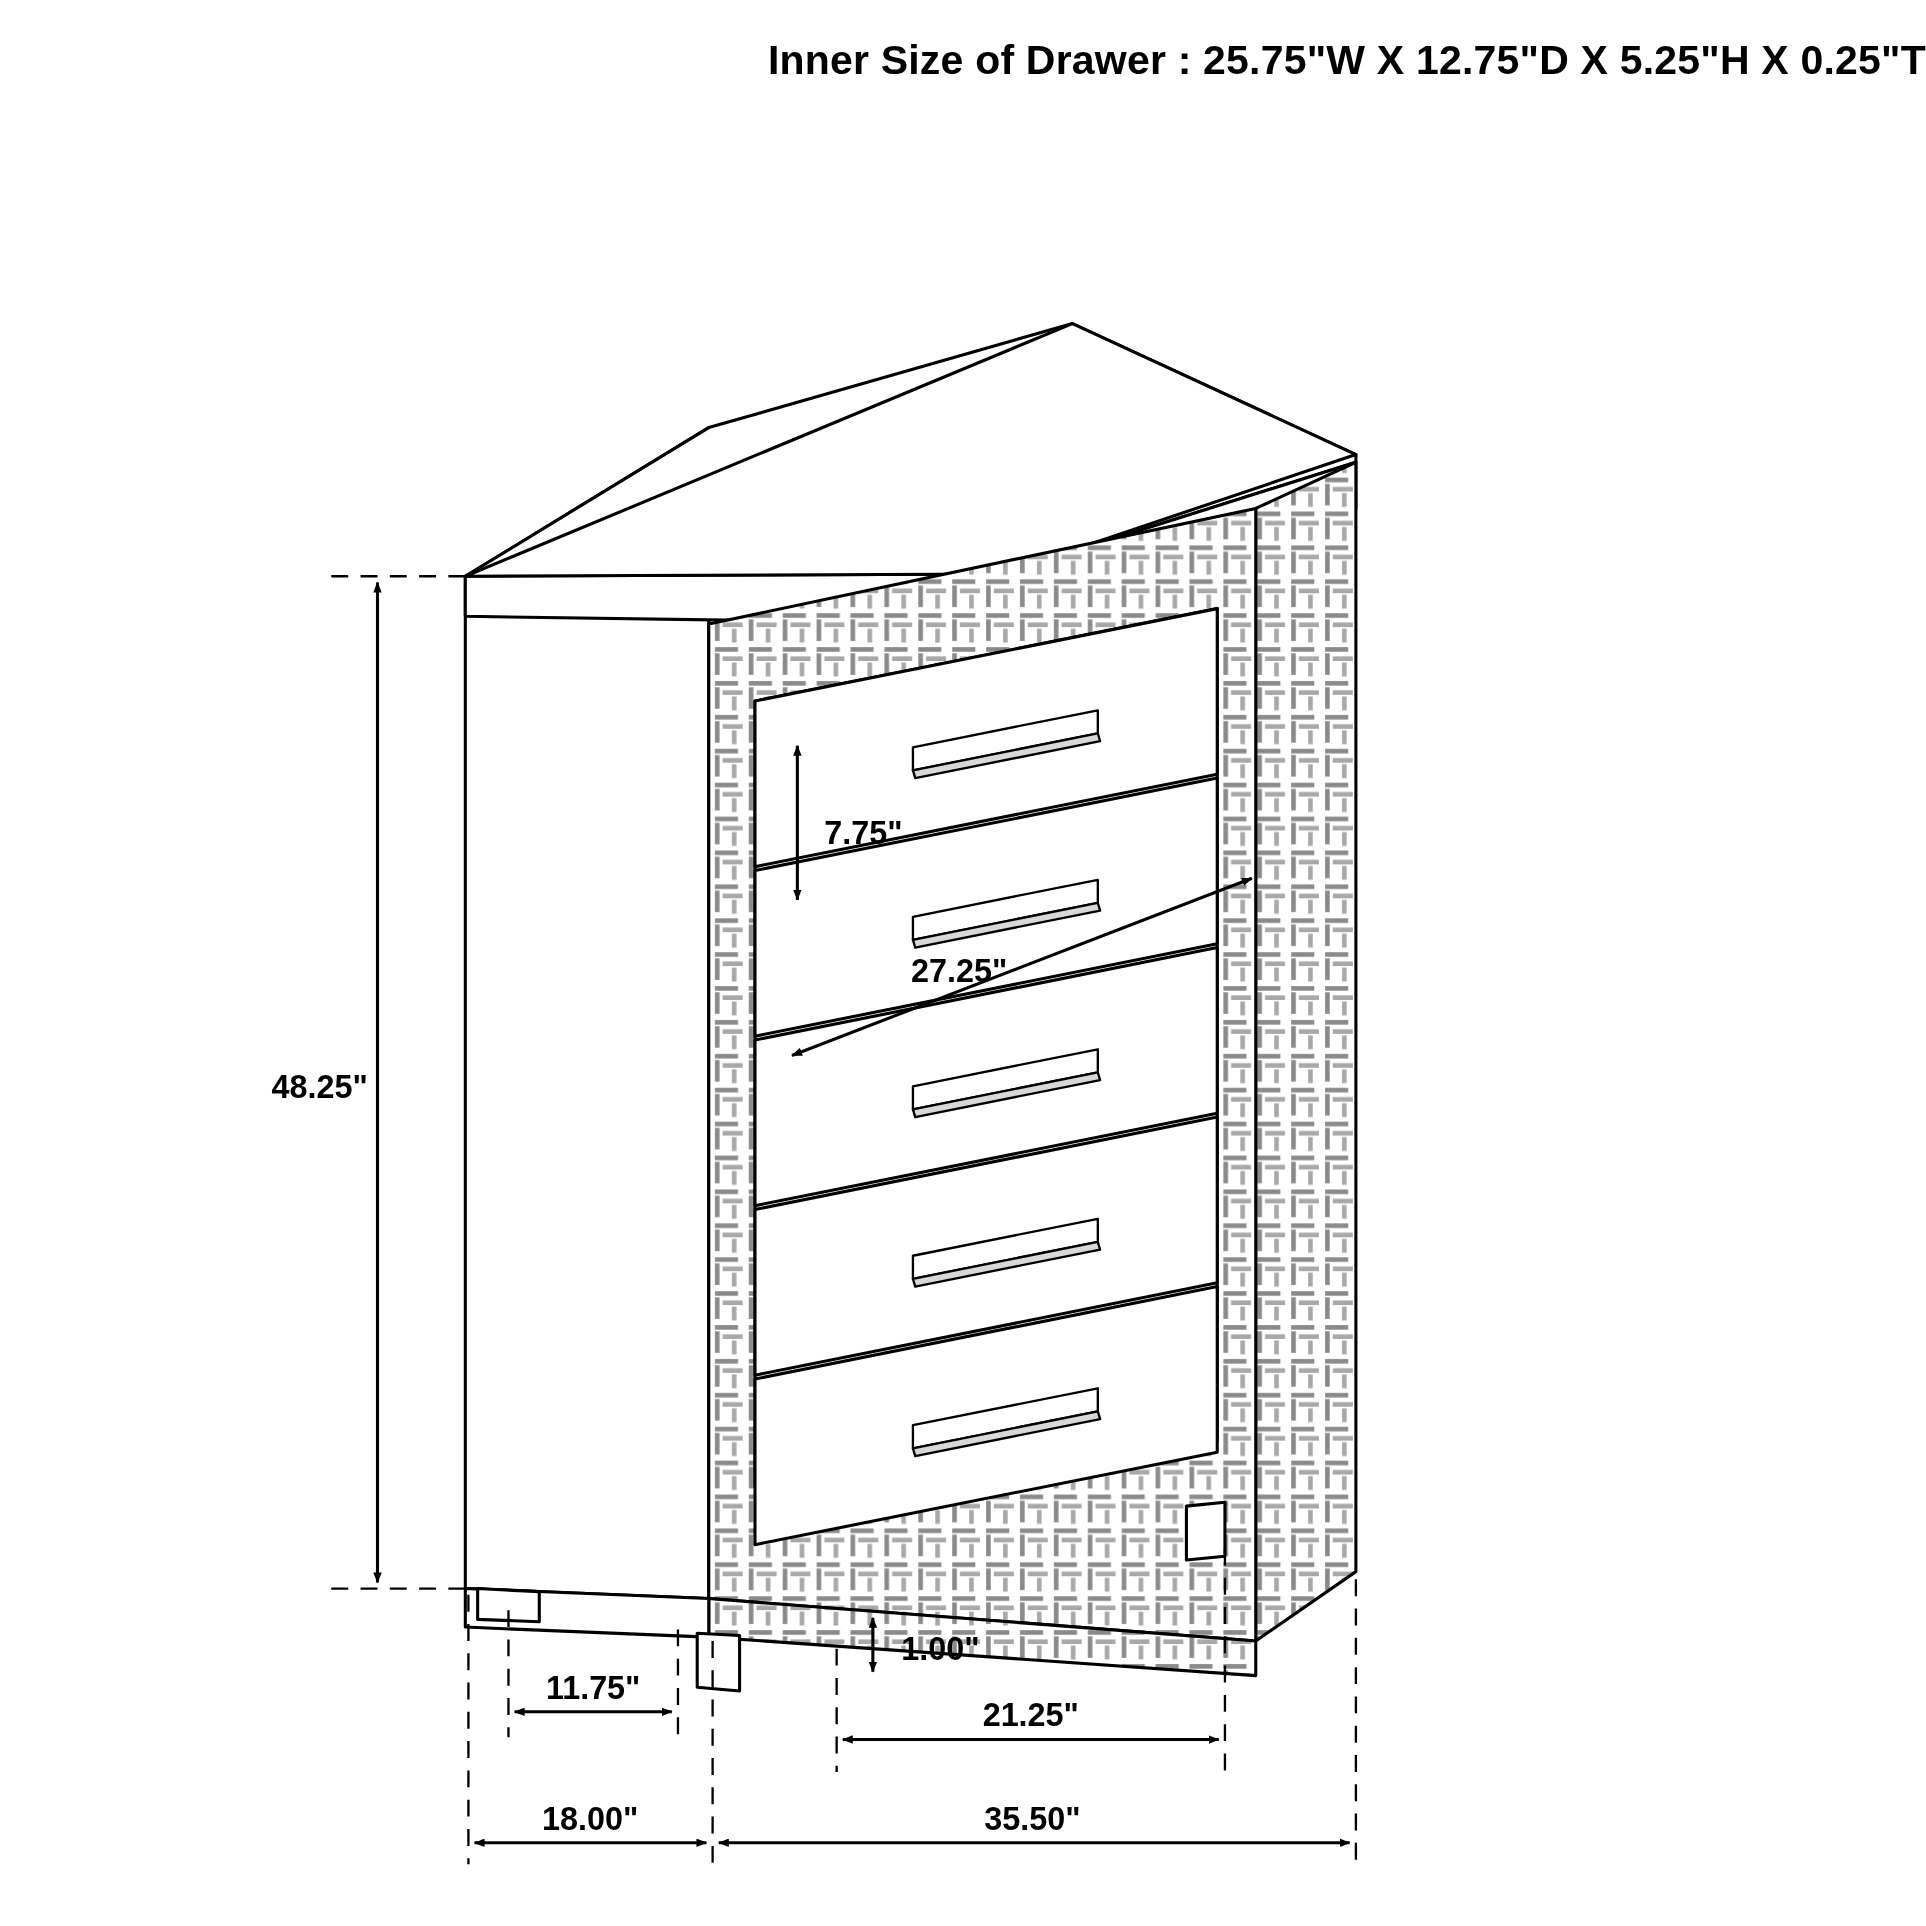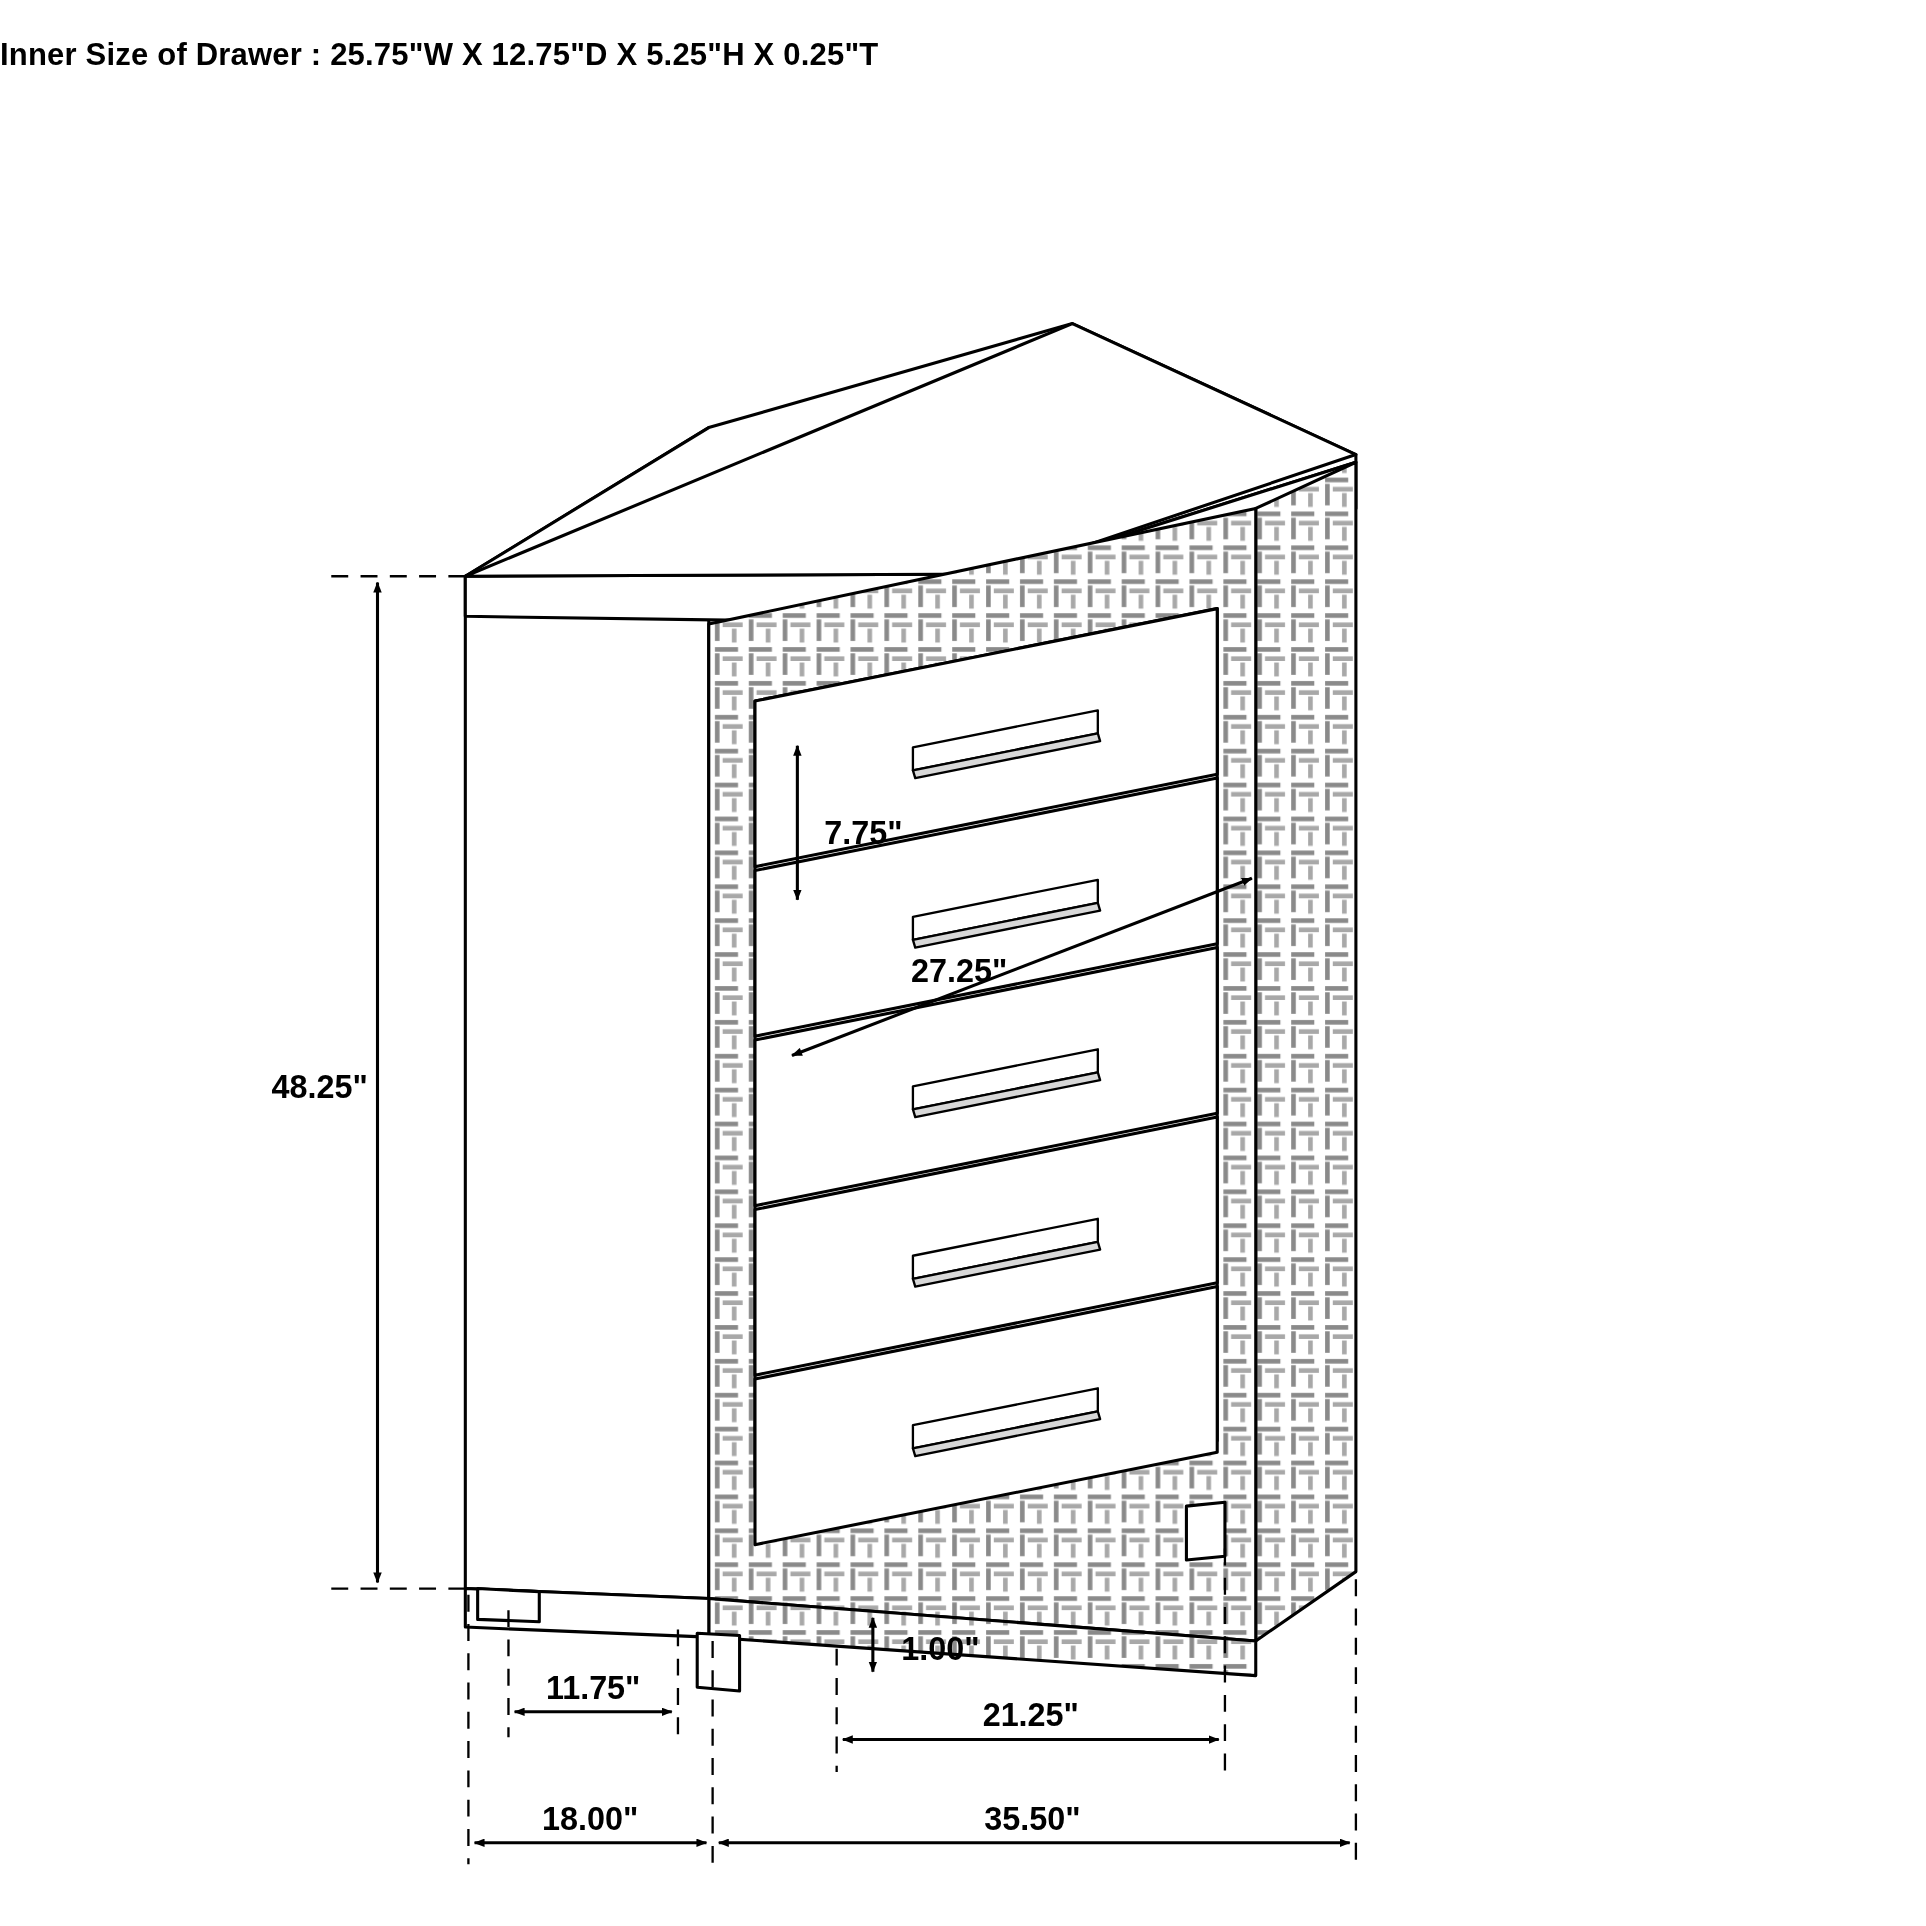--- a/index.html
+++ b/index.html
@@ -19,22 +19,22 @@
     position: absolute;
     left: 0; top: 0;
     width: 1926px;
     height: 1926px;
   }
   .title {
     position: absolute;
     top: 37px;
     left: 0;
     width: 1926px;
-    text-align: left;
-    font-size: 31px;
+    text-align: right;
+    font-size: 41px;
     font-weight: bold;
     letter-spacing: 0.2px;
   }
   svg.diagram {
     position: absolute;
     left: 0;
     top: 0;
     width: 1926px;
     height: 1926px;
   }

